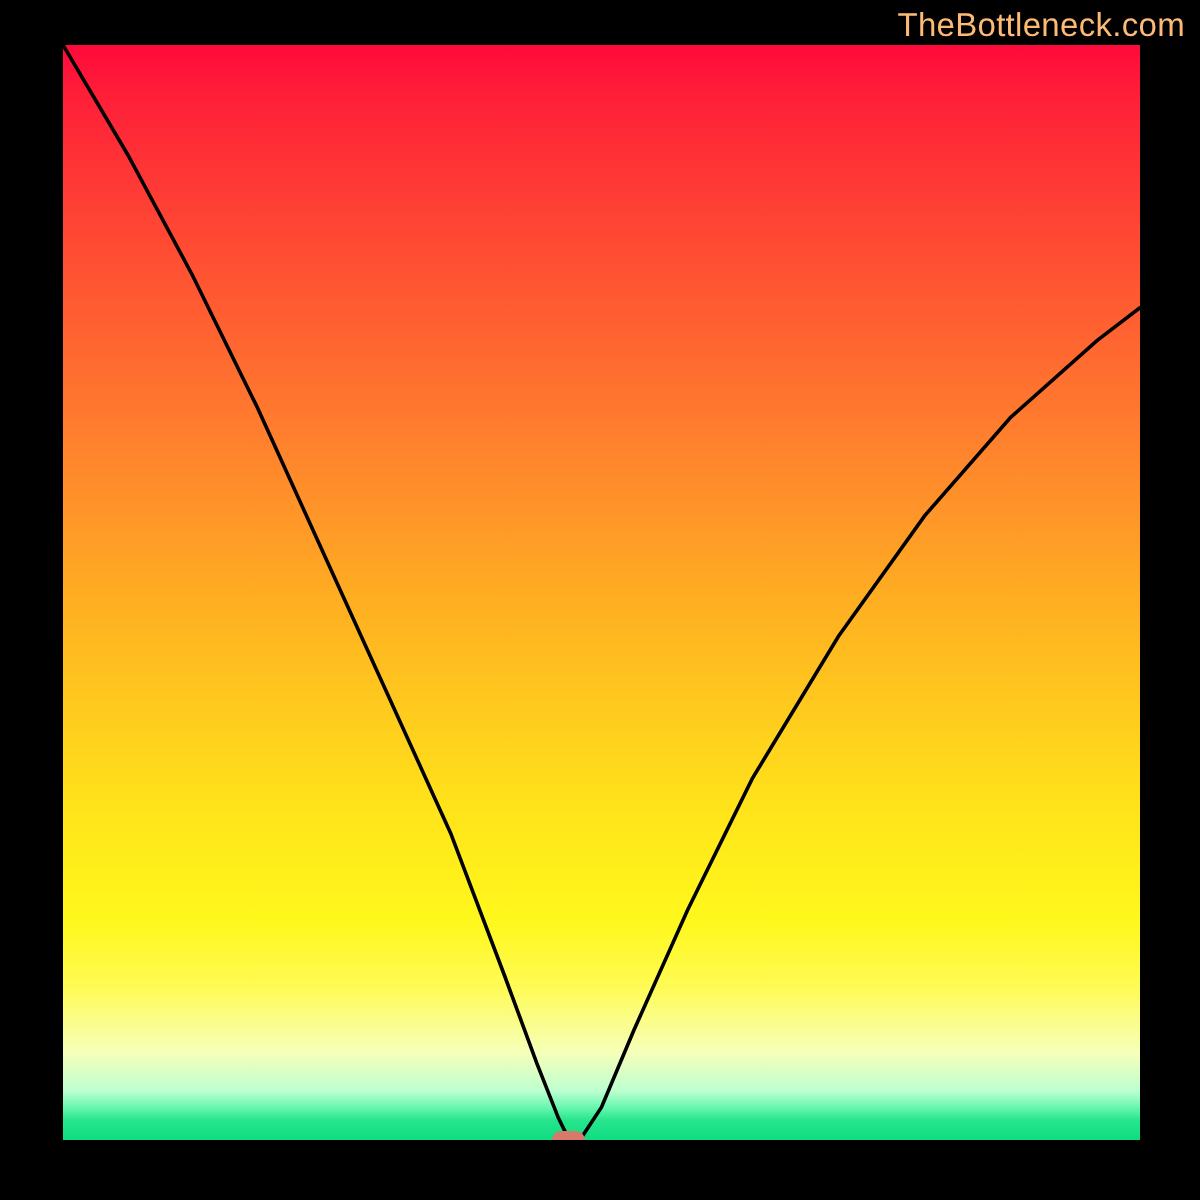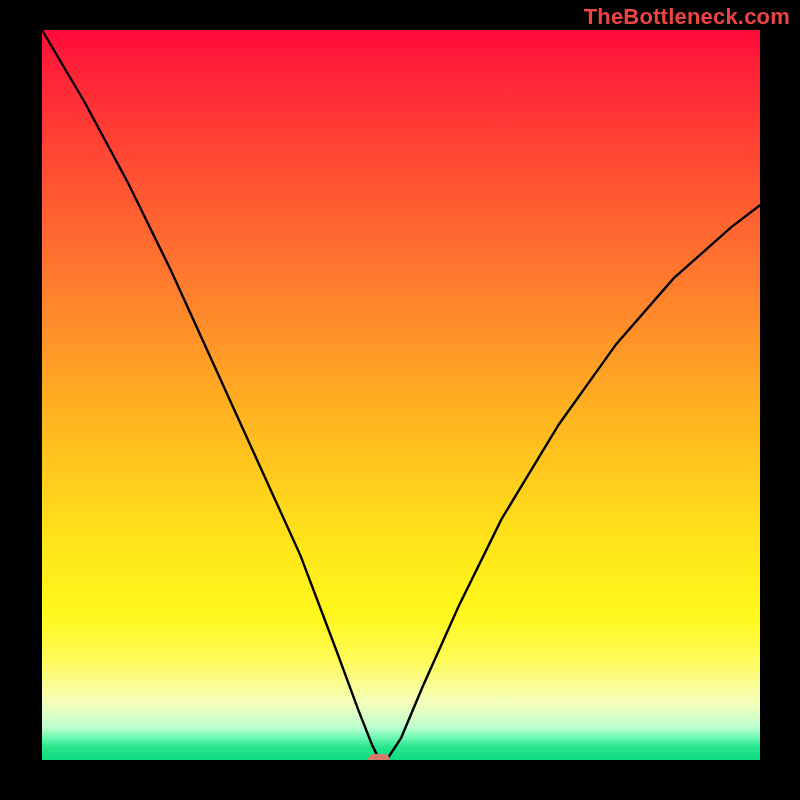--- a/index.html
+++ b/index.html
@@ -15,22 +15,22 @@
     position: relative;
     width: 800px;
     height: 800px;
     background: #000;
   }
   .watermark {
     position: absolute;
     top: 4px;
     right: 10px;
     font-size: 22px;
-    font-weight: 700;
-    color: #ef4444;
+    font-weight: 400;
+    color: #fdba74;
     letter-spacing: 0.2px;
     z-index: 10;
     text-align: center;
   }
   .plot-area {
     position: absolute;
     left: 42px;
     top: 30px;
     width: 718px;
     height: 730px;

